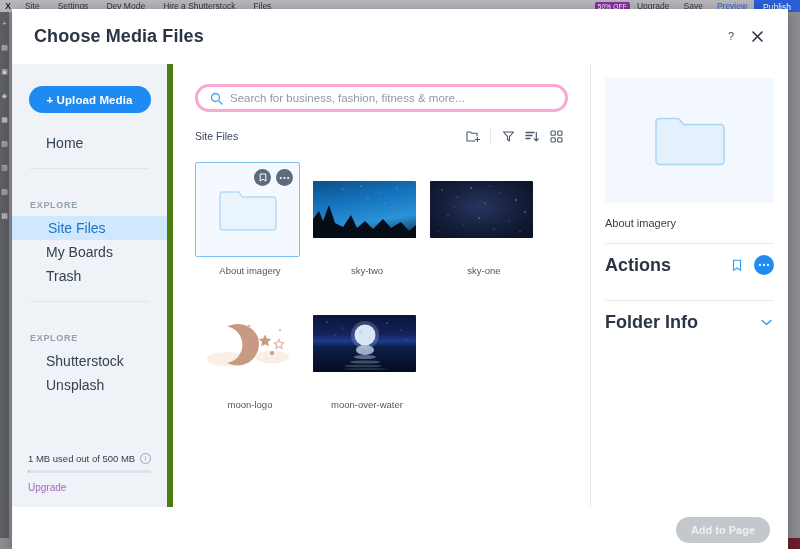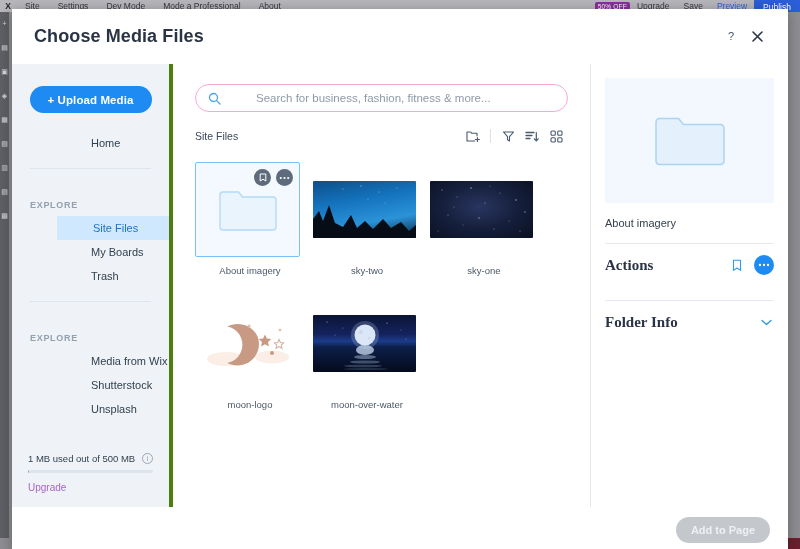--- a/index.html
+++ b/index.html
@@ -131,21 +131,21 @@
     flex: 1 1 auto;
     display: flex;
     min-height: 0;
   }
 
   
   #sidebar {
     width: 161px;
     flex: 0 0 161px;
     background: #eff3f7;
-    border-right: 4px solid #4d7c0f;
+    border-right: 6px solid #4d7c0f;
     display: flex;
     flex-direction: column;
     padding-top: 22px;
     position: relative;
   }
   #upload-media-btn {
     margin: 0 auto;
     width: 122px;
     height: 27px;
     border-radius: 14px;
@@ -158,24 +158,23 @@
     justify-content: center;
     cursor: pointer;
     letter-spacing: .1px;
   }
   .nav-section { margin-top: 18px; }
   .nav-item {
     height: 24px;
     display: flex;
     align-items: center;
     padding-left: 34px;
-    font-size: 11px;
+    font-size: 14px;
     color: #32414f;
     cursor: pointer;
-    margin-left: 45px;
   }
   .nav-item.active {
     background: #cfe8fd;
     color: #1d73c4;
     border-left: 2px solid transparent;
   }
   .nav-divider {
     height: 1px;
     background: #dde4ec;
     margin: 13px 18px 13px 18px;
@@ -230,26 +229,25 @@
     flex: 1 1 auto;
     display: flex;
     flex-direction: column;
     min-width: 0;
     background: #fff;
     border-right: 1px solid #e3e9ef;
   }
   #search-wrap { padding: 20px 22px 0 22px; }
   #search-box {
     height: 28px;
-    border: 1px solid #f9a8d4;
+    border: 3px solid #f9a8d4;
     border-radius: 15px;
     display: flex;
     align-items: center;
     padding: 0 12px;
-    gap: 28px;
   }
   #search-icon { color: #4aa3ef; display: flex; margin-right: 7px; }
   #search-input {
     flex: 1 1 auto;
     border: none;
     outline: none;
     font-size: 11.5px;
     color: #32414f;
     font-family: "Liberation Sans", sans-serif;
     background: transparent;
@@ -362,25 +360,24 @@
     height: 1px;
     background: #e5eaf0;
     margin: 14px 0 0 0;
   }
   .panel-row {
     height: 42px;
     display: flex;
     align-items: center;
   }
   .panel-row-title {
-    font-size: 15px;
+    font-size: 18px;
     font-weight: bold;
     color: #2b3445;
     flex: 1 1 auto;
-    font-family: Liberation Serif, serif;
   }
   .panel-icon-btn {
     width: 18px; height: 18px;
     display: flex;
     align-items: center;
     justify-content: center;
     color: #2b9bf4;
     cursor: pointer;
     margin-right: 8px;
   }
@@ -433,22 +430,22 @@
 </head>
 <body>
 
 <div id="app-root">
 
   <div id="editor-topbar">
     <span class="logo-x">X</span>
     <span class="topmenu-item">Site</span>
     <span class="topmenu-item">Settings</span>
     <span class="topmenu-item">Dev Mode</span>
-    <span class="topmenu-item">Mode a Professional</span>
-    <span class="topmenu-item">About</span>
+    <span class="topmenu-item">Hire a Shutterstock</span>
+    <span class="topmenu-item">Files</span>
     <span class="topbar-spacer"></span>
     <span class="top-badge">50% OFF</span>
     <span class="topright-item">Upgrade</span>
     <span class="topright-item">Save</span>
     <span class="topright-link">Preview</span>
     <span class="top-publish">Publish</span>
   </div>
 
   <div id="editor-canvas"></div>
 
@@ -516,23 +513,20 @@
           </div>
           <div class="nav-item">
             <span>Trash</span>
           </div>
         </div>
 
         <div class="nav-divider"></div>
 
         <div class="nav-section">
           <div class="nav-group-title">EXPLORE</div>
-          <div class="nav-item">
-            <span>Media from Wix</span>
-          </div>
           <div class="nav-item">
             <span>Shutterstock</span>
           </div>
           <div class="nav-item">
             <span>Unsplash</span>
           </div>
         </div>
 
         <div class="sidebar-spacer"></div>
 

